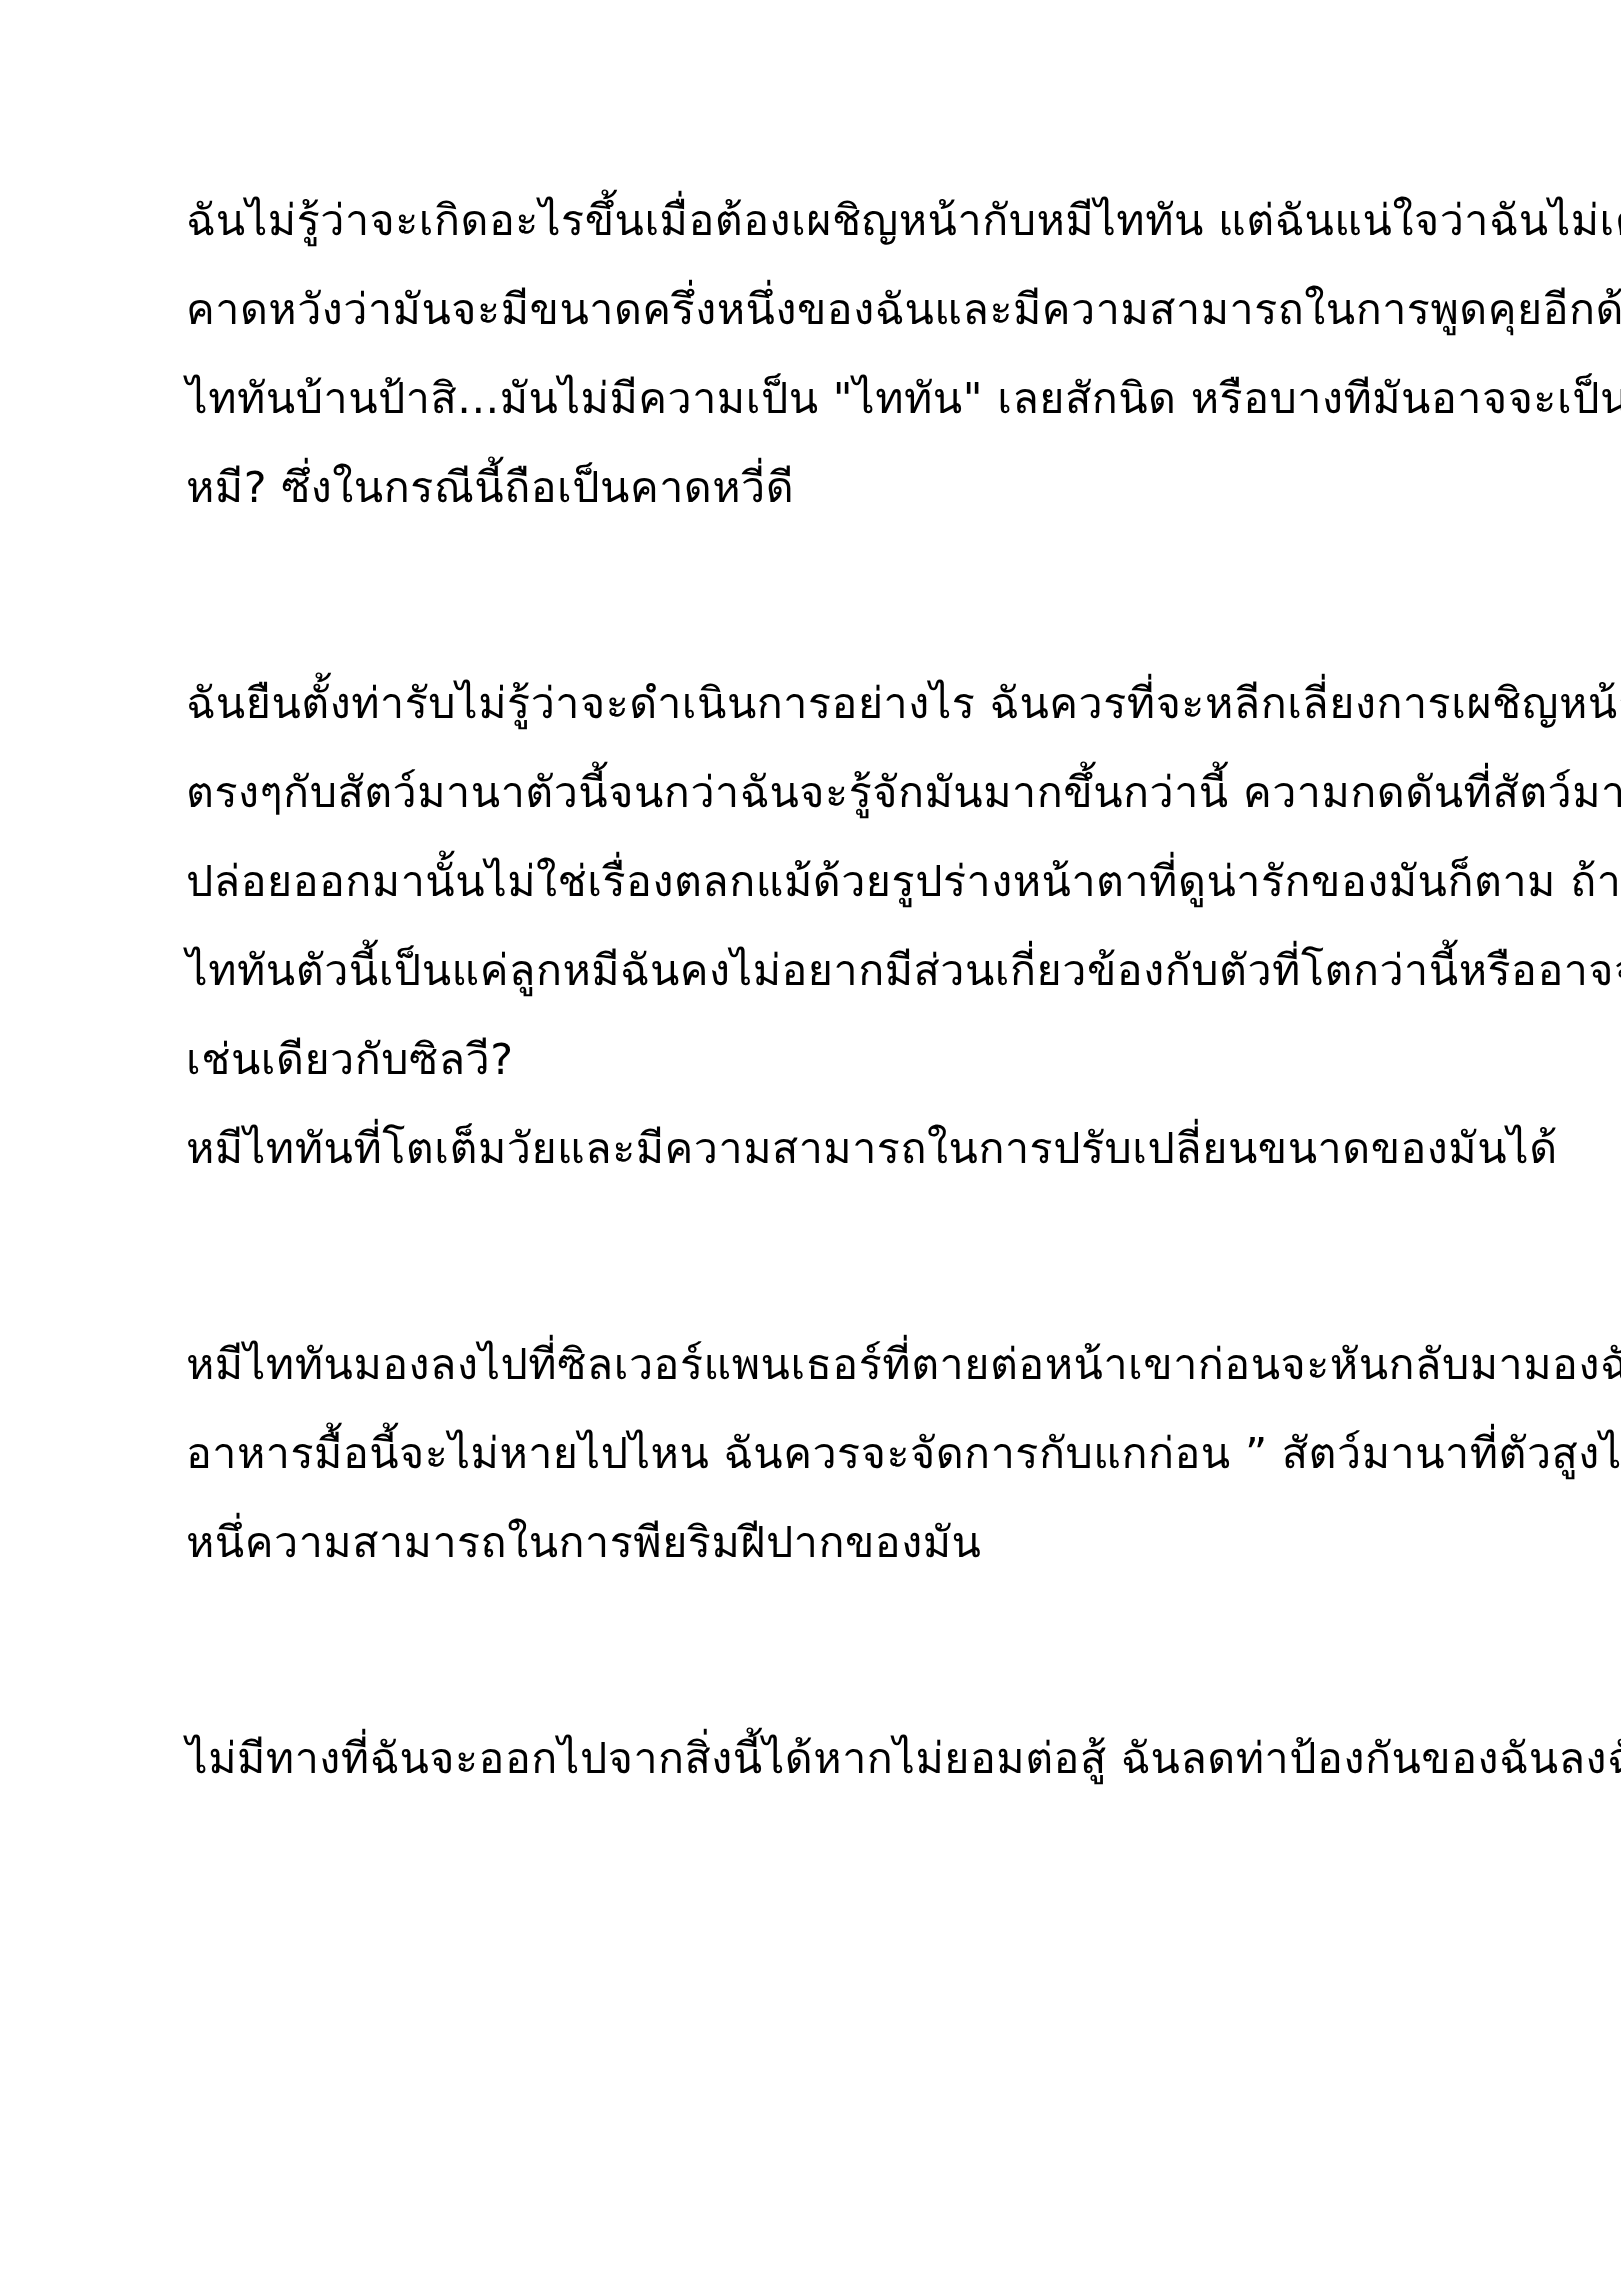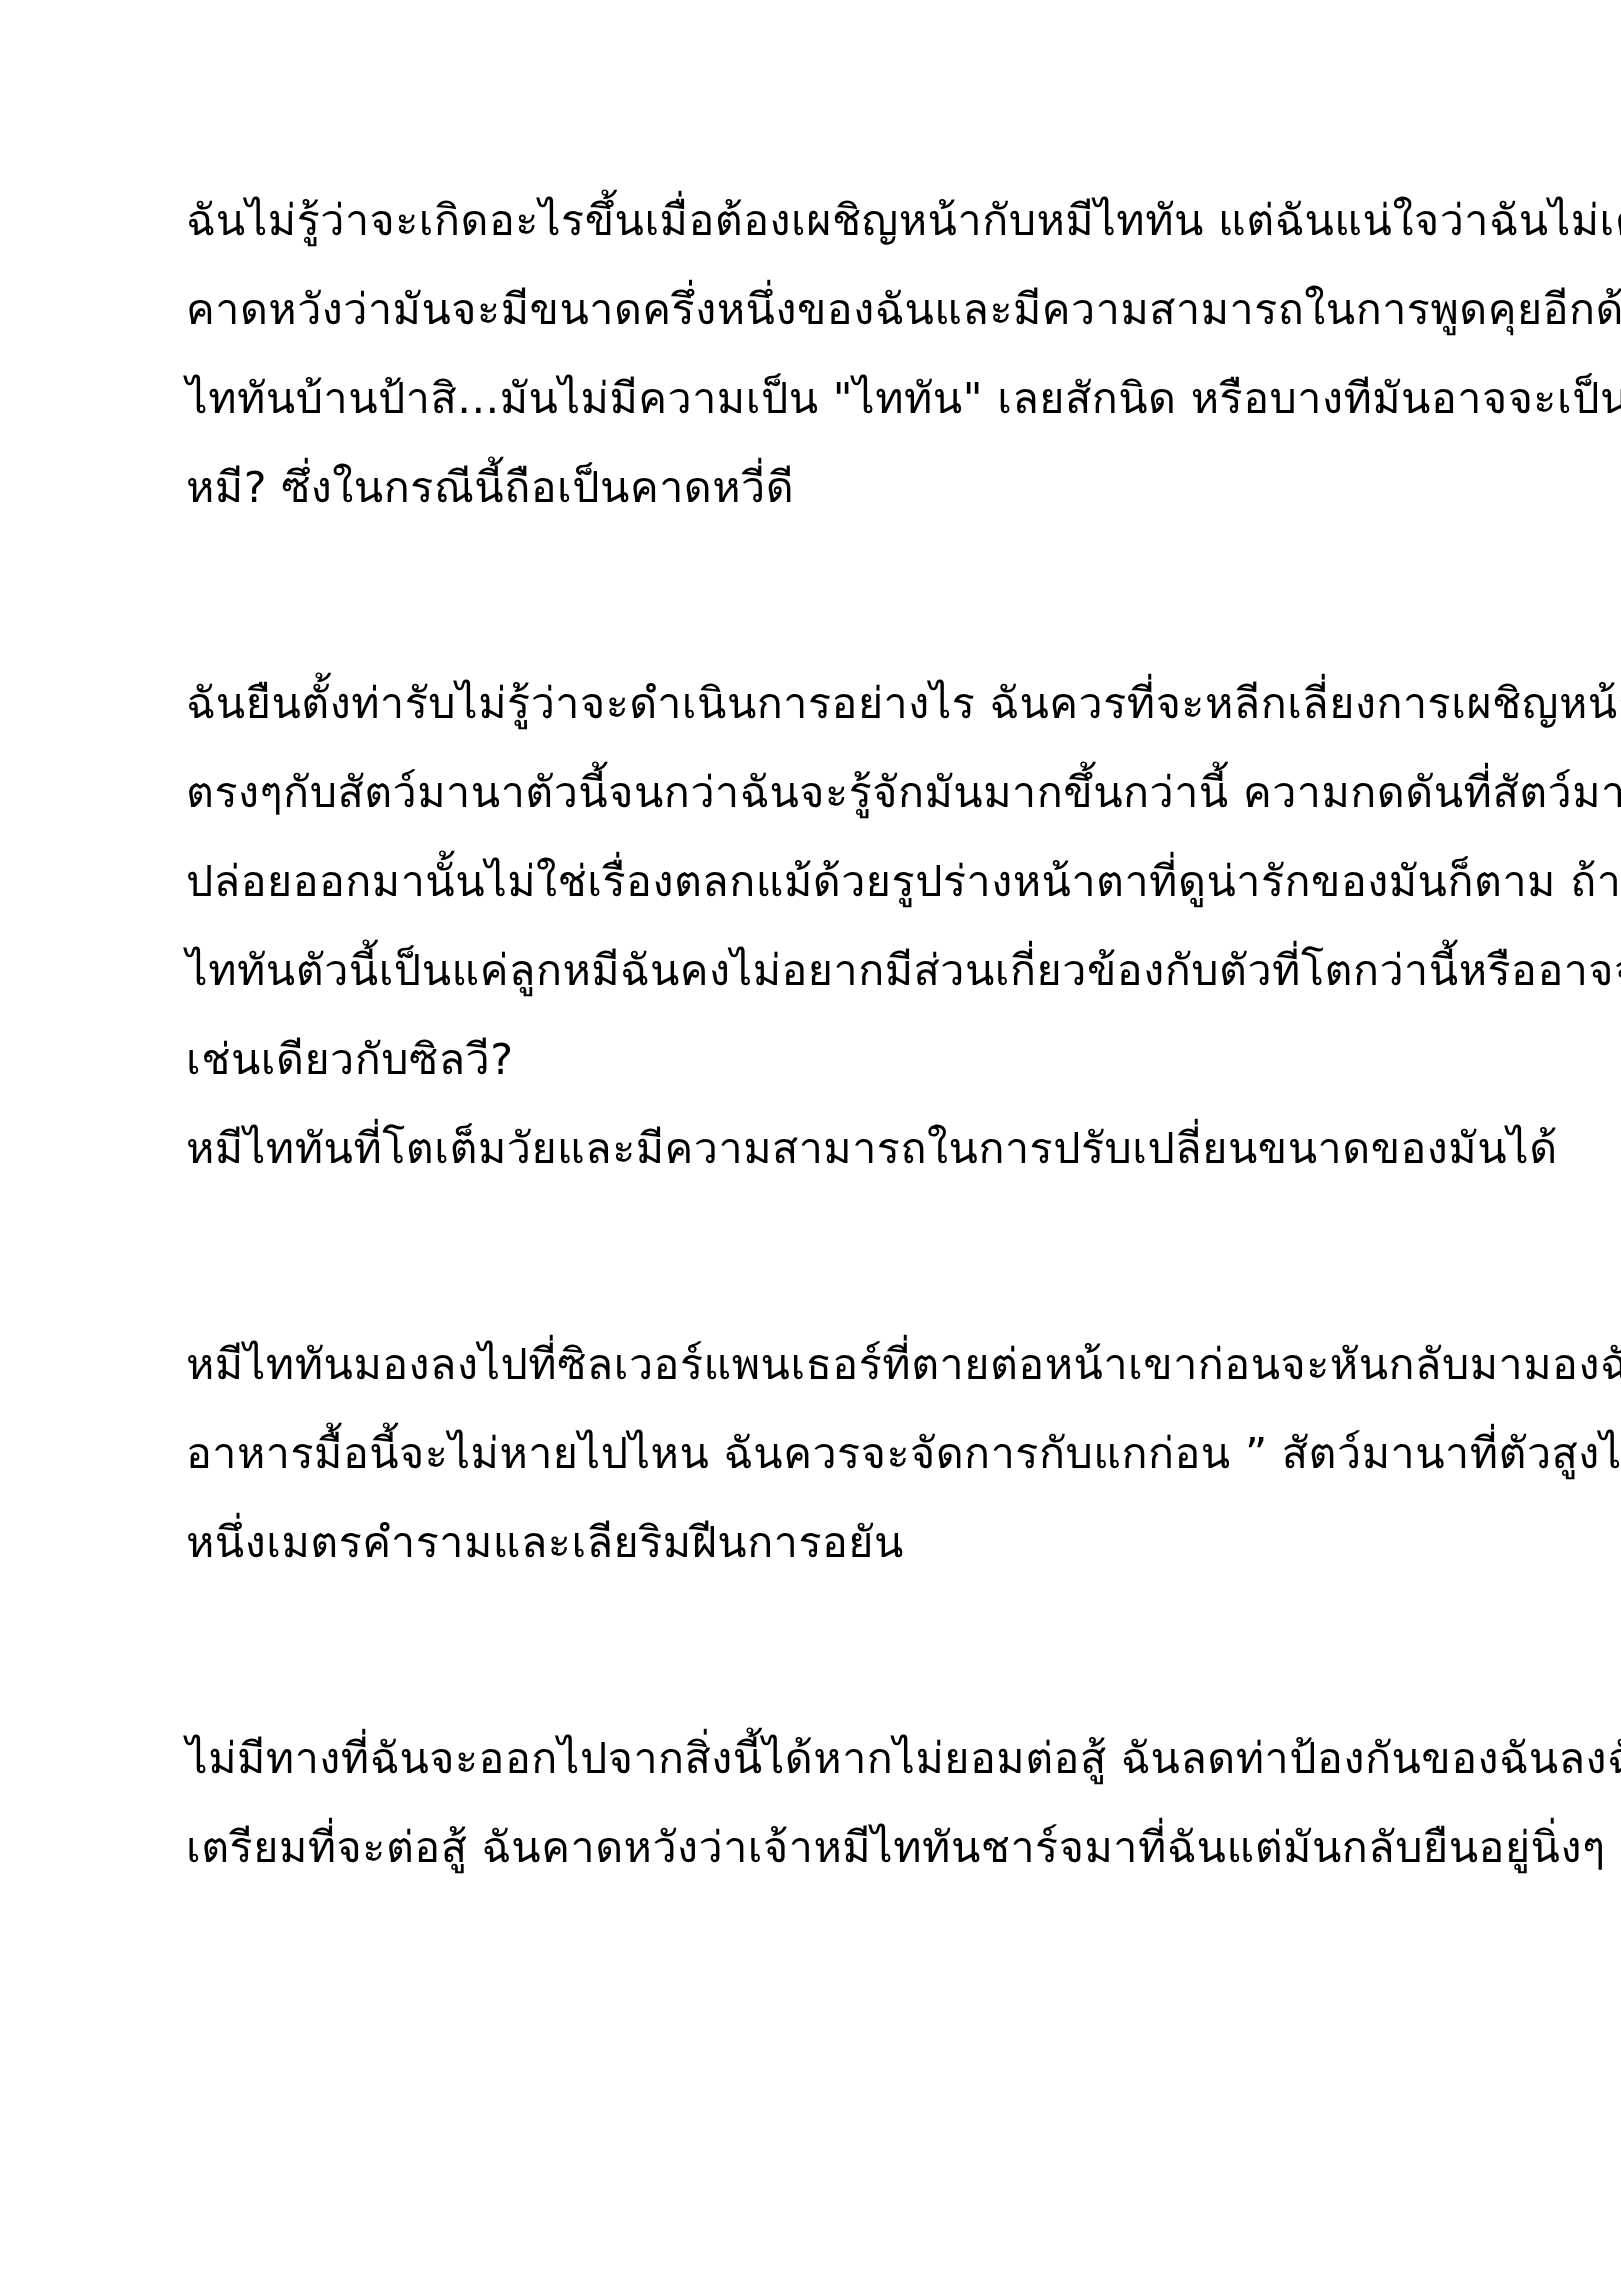--- a/index.html
+++ b/index.html
@@ -52,23 +52,22 @@
       <div class="line">ตรงๆกับสัตว์มานาตัวนี้จนกว่าฉันจะรู้จักมันมากขึ้นกว่านี้ ความกดดันที่สัตว์มานา</div>
       <div class="line">ปล่อยออกมานั้นไม่ใช่เรื่องตลกแม้ด้วยรูปร่างหน้าตาที่ดูน่ารักของมันก็ตาม ถ้าเจ้าหมี</div>
       <div class="line">ไททันตัวนี้เป็นแค่ลูกหมีฉันคงไม่อยากมีส่วนเกี่ยวข้องกับตัวที่โตกว่านี้หรืออาจจะเป็น</div>
       <div class="line">เช่นเดียวกับซิลวี?</div>
       <div class="line">หมีไททันที่โตเต็มวัยและมีความสามารถในการปรับเปลี่ยนขนาดของมันได้</div>
     </div>
 
     <div class="para">
       <div class="line">หมีไททันมองลงไปที่ซิลเวอร์แพนเธอร์ที่ตายต่อหน้าเขาก่อนจะหันกลับมามองฉัน “</div>
       <div class="line">อาหารมื้อนี้จะไม่หายไปไหน ฉันควรจะจัดการกับแกก่อน ” สัตว์มานาที่ตัวสูงไม่เกิน</div>
-      <div class="line">หนึ่งเมตรคำรามและเลียริมฝีนการอยัน</div>
+      <div class="line">หนึ่ความสามารถในการพียริมฝีปากของมัน</div>
     </div>
 
     <div class="para">
       <div class="line">ไม่มีทางที่ฉันจะออกไปจากสิ่งนี้ได้หากไม่ยอมต่อสู้ ฉันลดท่าป้องกันของฉันลงฉัน</div>
-      <div class="line">เตรียมที่จะต่อสู้ ฉันคาดหวังว่าเจ้าหมีไททันชาร์จมาที่ฉันแต่มันกลับยืนอยู่นิ่งๆ</div>
     </div>
 
   </div>
 </div>
 
 
 </body></html>

